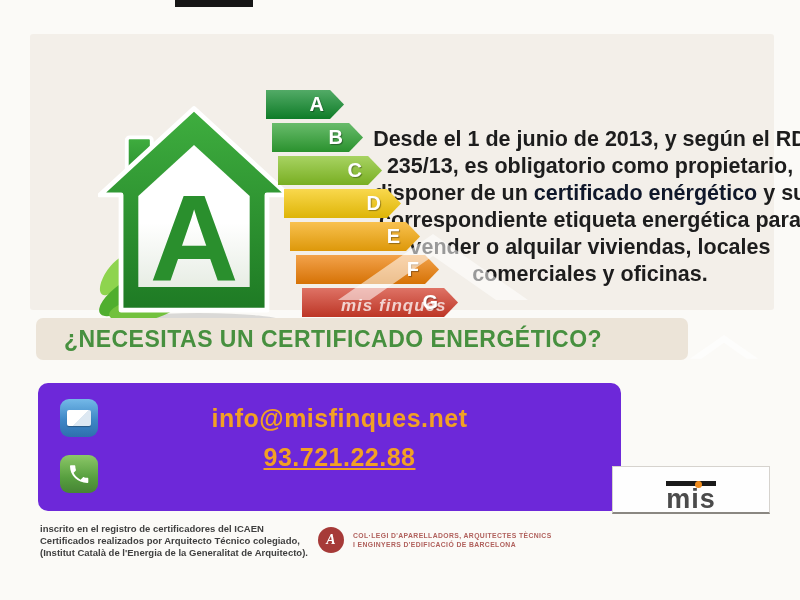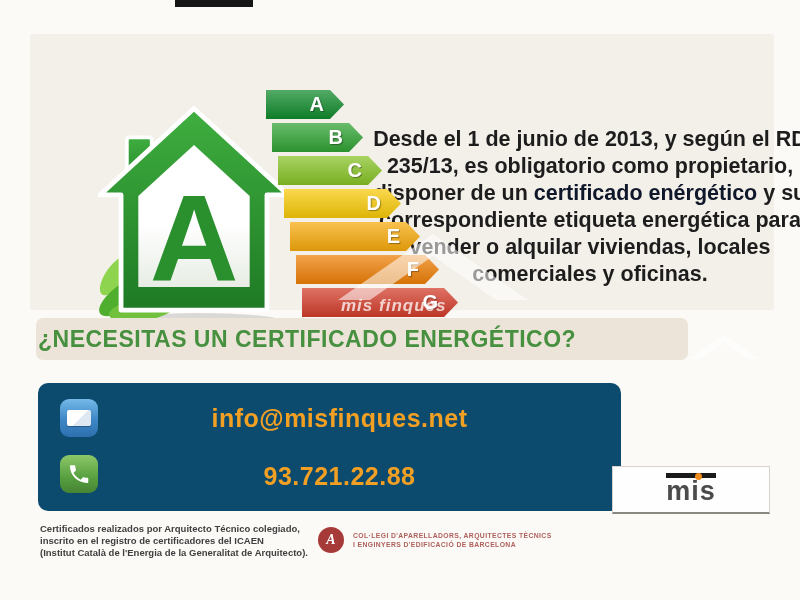--- a/index.html
+++ b/index.html
@@ -28,42 +28,42 @@
   .intro .hl{color:#0f172a;}
 
   
   .wm{position:absolute;z-index:4;pointer-events:none;font-style:italic;}
   .wm svg{display:block;}
   .wm-text{position:absolute;left:8px;bottom:-2px;color:rgba(255,255,255,.75);
     font-weight:bold;font-size:17px;letter-spacing:1px;}
 
   
   .question-banner{position:absolute;left:36px;top:318px;width:652px;height:42px;
-    background:#ece4d8;border-radius:7px;display:flex;align-items:center;padding-left:2px;
+    background:#ece4d8;border-radius:7px;display:flex;align-items:center;padding-left:28px;
     box-sizing:border-box;}
   .question-banner .q-text{color:#47903f;font-weight:bold;font-size:23px;letter-spacing:.5px;}
 
   
   .contact-card{position:absolute;left:38px;top:383px;width:583px;height:128px;
-    background:#0c4a6e;border-radius:10px;}
+    background:#6d28d9;border-radius:10px;}
   .c-icon{position:absolute;left:22px;width:38px;height:38px;border-radius:9px;
     display:flex;align-items:center;justify-content:center;}
   .email-icon{top:16px;background:linear-gradient(180deg,#74b9e8 0%,#3e87c6 55%,#2e6fae 100%);}
   .email-icon .env{width:24px;height:16px;border-radius:2px;
     background:linear-gradient(135deg,#ffffff 55%,#dde8f2 55%);box-shadow:0 1px 1px rgba(0,0,0,.3);}
   .phone-icon{top:72px;background:linear-gradient(180deg,#8cc768 0%,#579f3f 60%,#468434 100%);}
   .c-text{position:absolute;left:60px;right:40px;text-align:center;color:#f2a024;
     font-weight:bold;font-size:25px;letter-spacing:.5px;}
   .email-text{top:21px;}
-  .phone-text{top:79px;}
+  .phone-text{top:60px;text-decoration:underline;}
 
   
   .brand-box{position:absolute;left:612px;top:466px;width:158px;height:48px;background:#fefefe;
     border:1px solid #d6d3ce;border-bottom:2px solid #8a8781;display:flex;align-items:flex-start;
-    justify-content:center;padding-top:6px;box-sizing:border-box;}
+    justify-content:center;padding-top:14px;box-sizing:border-box;}
   .brand-mis{position:relative;color:#4b4b4b;font-weight:bold;font-size:27px;line-height:27px;
     border-top:5px solid #1a1a1a;padding-top:0px;letter-spacing:1px;}
   .brand-mis .i-dot{position:absolute;top:-5px;left:29px;width:7px;height:7px;border-radius:50%;
     background:#ef8c1e;}
   .brand-finques{color:#ef8c1e;font-weight:bold;font-size:27px;line-height:27px;margin-left:5px;
     position:relative;}
   .brand-tagline{position:absolute;right:0;bottom:-11px;color:#f0a24a;font-weight:bold;
     font-size:8px;letter-spacing:1px;}
 
   
@@ -166,22 +166,22 @@
   </div>
 
   <div class="brand-box">
     <span class="brand-mis">
       <span>mis</span>
       <span class="i-dot"></span>
     </span>
   </div>
 
   <div class="certifier">
+    <div>inscrito en el registro de certificadores del ICAEN</div>
     <div>Certificados realizados por Arquitecto Técnico colegiado,</div>
-    <div>inscrito en el registro de certificadores del ICAEN</div>
     <div>(Institut Català de l'Energia de la Generalitat de Arquitecto).</div>
   </div>
 
   <div class="org-badge">
     <div class="org-logo">A</div>
     <div class="org-text">
       <div>COL·LEGI D'APARELLADORS, ARQUITECTES TÈCNICS</div>
       <div>I ENGINYERS D'EDIFICACIÓ DE BARCELONA</div>
     </div>
   </div>

